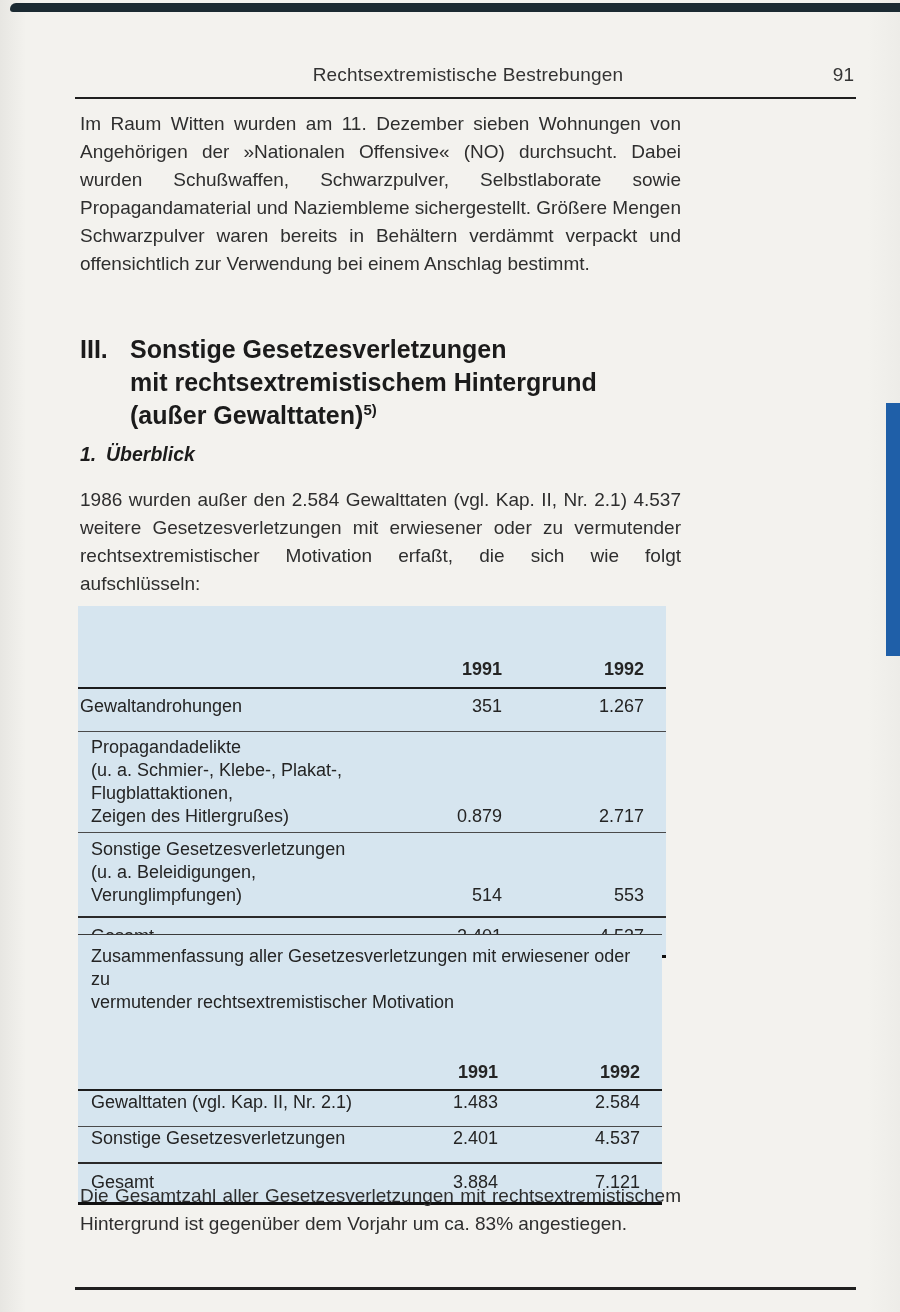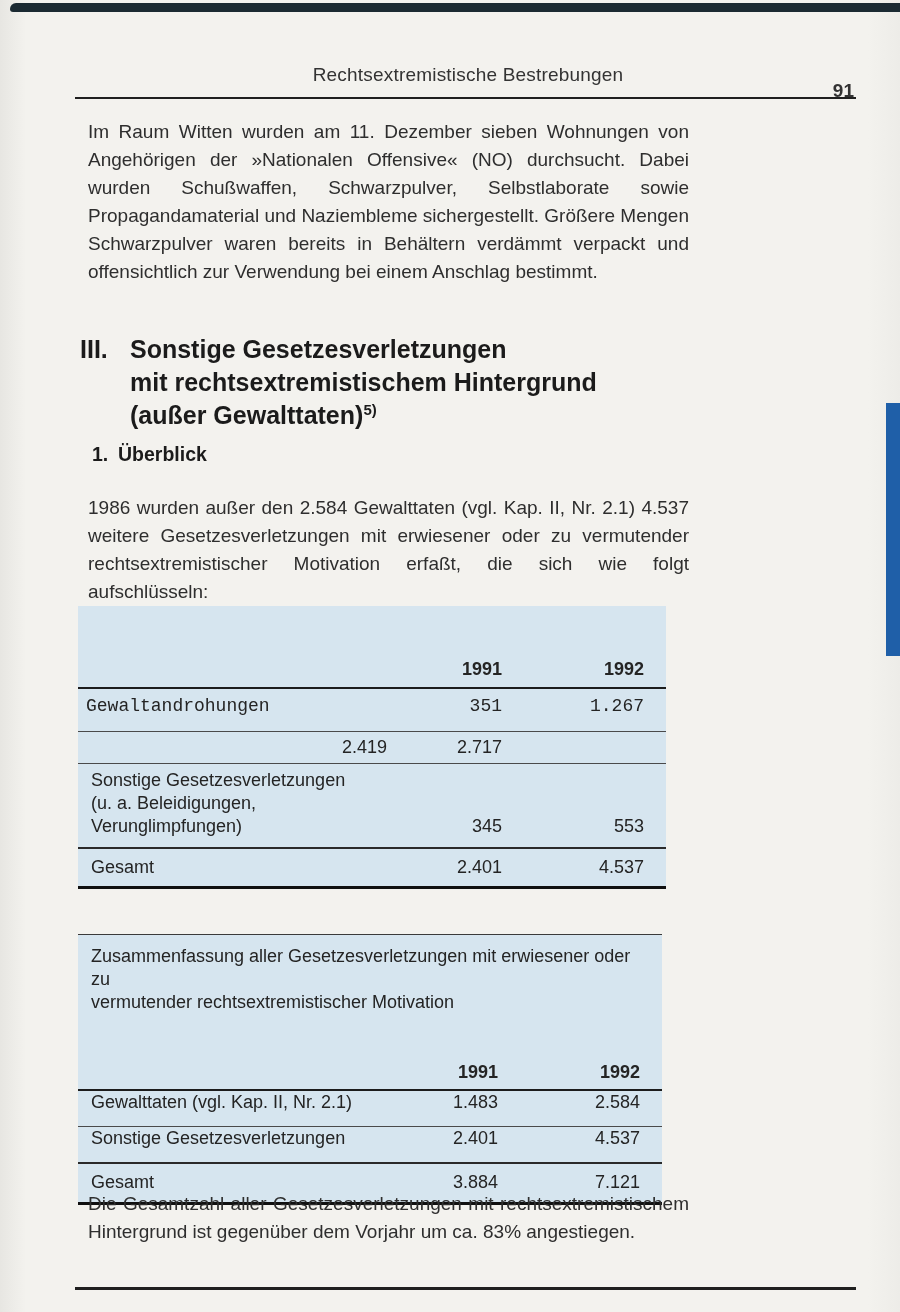--- a/index.html
+++ b/index.html
@@ -16,58 +16,58 @@
   .scan-topbar {
     position:absolute; top:3px; left:10px; right:0; height:9px;
     background:#1b2a32; border-top-left-radius:6px; border-bottom-left-radius:3px;
   }
   .blue-tab {
     position:absolute; top:403px; right:0; width:14px; height:253px;
     background:#1f5fa8;
   }
   .running-head { position:absolute; top:64px; left:80px; width:776px; font-size:19px; color:#333; }
   .rh-title { display:block; text-align:center; letter-spacing:0.2px; }
-  .rh-page { position:absolute; right:2px; top:16px;font-weight:bold; }
+  .rh-page { position:absolute; right:2px; top:0; }
   .rule { position:absolute; left:75px; width:781px; background:#1f1f1f; }
   .rule-top { top:97px; height:2px; }
   .rule-bottom { top:1287px; height:2.5px; }
 
   p.body {
-    position:absolute; left:80px; width:601px; margin:8px;
+    position:absolute; left:80px; width:601px; margin:0;
     font-size:19px; line-height:28px; text-align:justify; color:#2e2e2e;
   }
   .para1 { top:110px; }
   .para2 { top:486px; }
   .para3 { top:1182px; }
 
   .section-heading { position:absolute; top:333px; left:80px; display:flex; color:#1b1b1b; }
   .sec-num { width:50px; font-size:25px; font-weight:bold; line-height:33px; }
   .sec-lines { font-size:25px; font-weight:bold; line-height:33px; }
   sup.fn { font-size:15px; font-weight:bold; vertical-align:super; line-height:0; }
 
-  .subsection { position:absolute; top:443px; left:92px; font-size:19.5px; font-weight:bold; color:#1b1b1b; }
+  .subsection { position:absolute; top:443px; left:80px; font-size:19.5px; font-weight:bold; color:#1b1b1b;font-style:italic; }
   .sub-num { display:inline-block; width:26px; }
 
   .stat-table {
     position:absolute; left:78px; background:#d6e5ef;
     font-size:18px; line-height:23px; color:#242424;
   }
   .table1 { top:606px; width:588px; }
   .table2 { top:934px; width:584px; border-top:1.5px solid #3a3a3a; }
 
   .t-row { display:grid; grid-template-columns:1fr 115px 142px; align-items:end; padding:8px 22px 13px 13px; }
   .t-label { white-space:pre-line; }
   .t-num { text-align:right; }
   .t-head { padding:12px 22px 6px 13px; border-bottom:2.5px solid #1c1c1c;margin-top:40px; }
   .t-head .year { font-weight:bold; }
   .t-row.thin { border-bottom:1.5px solid #4a4a4a; }
   .t-row.mid  { border-bottom:2px solid #2a2a2a; }
   .t-total { border-bottom:3.5px solid #101010; padding:7px 22px 8px 13px; }
 
-  .table1 .r1 { padding:6px 22px 13px 8px;font-family:Liberation Mono, monospace; }
+  .table1 .r1 { padding:6px 22px 13px 2px; }
   .table1 .r2 { padding:4px 22px 4px 13px; }
   .table1 .r3 { padding:5px 22px 9px 13px; }
   .table1 .t-total { padding:7px 22px 7px 13px; }
 
   .t-caption {
     padding:10px 24px 2px 13px; white-space:pre-line;
     font-size:18px; line-height:23px;
   }
   .table2 .t-head { padding:5px 22px 5px 13px; }
   .table2 .r1, .table2 .r2 { padding:0 22px 12px 13px; }
@@ -108,27 +108,31 @@
       <span class="t-label"></span>
       <span class="t-num year">1991</span>
       <span class="t-num year">1992</span>
     </div>
     <div class="t-row thin r1">
       <span class="t-label">Gewaltandrohungen</span>
       <span class="t-num">351</span>
       <span class="t-num">1.267</span>
     </div>
     <div class="t-row thin r2">
-      <span class="t-num">2.419</span>
+      <span class="t-label">Propagandadelikte
+(u. a. Schmier-, Klebe-, Plakat-,
+Flugblattaktionen,
+Zeigen des Hitlergrußes)</span>
+      <span class="t-num">0.879</span>
       <span class="t-num">2.717</span>
     </div>
     <div class="t-row mid r3">
       <span class="t-label">Sonstige Gesetzesverletzungen
 (u. a. Beleidigungen, Verunglimpfungen)</span>
-      <span class="t-num">345</span>
+      <span class="t-num">514</span>
       <span class="t-num">553</span>
     </div>
     <div class="t-row t-total">
       <span class="t-label">Gesamt</span>
       <span class="t-num">2.401</span>
       <span class="t-num">4.537</span>
     </div>
   </div>
 
   <div class="stat-table table2">

